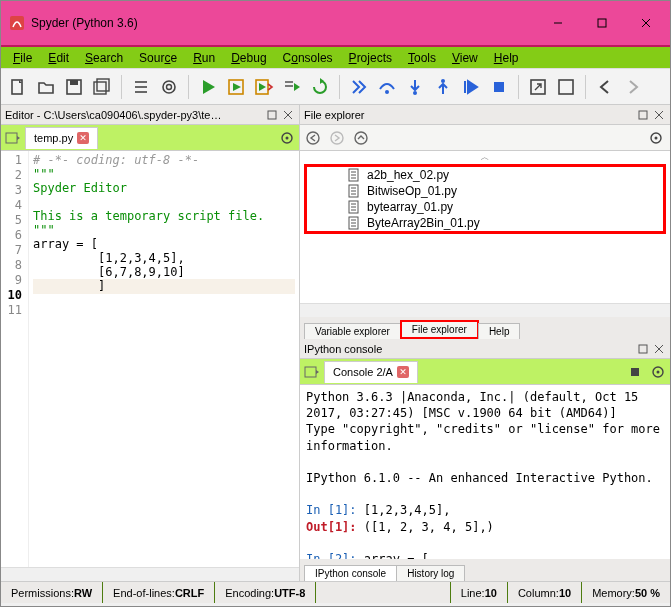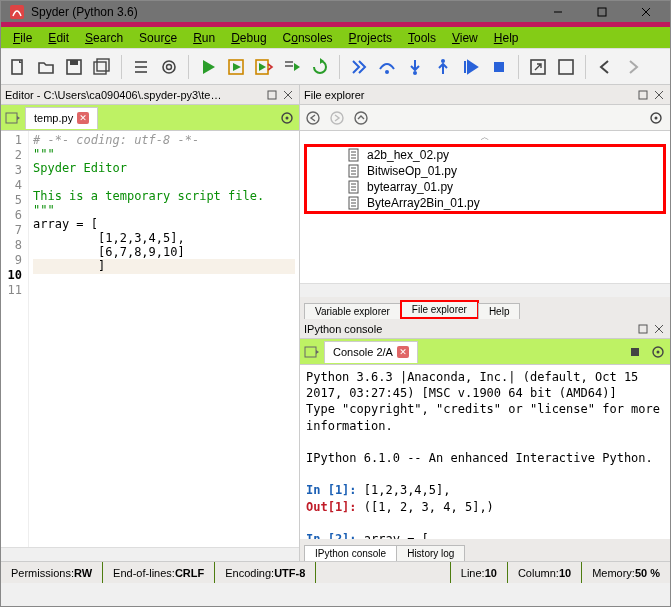--- a/index.html
+++ b/index.html
@@ -1,17 +1,17 @@
 <!DOCTYPE html>
 <html><head>
 <meta charset="utf-8">
 <style>
   * { box-sizing: border-box; margin: 0; padding: 0; }
   body { font-family: "Segoe UI", Tahoma, sans-serif; font-size: 12px; background: #f0f0f0; width: 671px; height: 607px; overflow: hidden; border: 1px solid #888; }
-  .titlebar { height: 26px; background: #737373; display: flex; align-items: center; padding: 0 2px 0 8px; border-bottom: 5px solid #be185d; }
+  .titlebar { height: 46px; background: #ec4899; display: flex; align-items: center; padding: 0 2px 0 8px; border-bottom: 2px solid #be185d; }
   .titlebar .spyder-logo { width: 16px; height: 16px; margin-right: 6px; }
   .titlebar .title { flex: 1; font-size: 12px; }
   .titlebar .winbtn { width: 44px; height: 28px; display: flex; align-items: center; justify-content: center; }
   .menubar { height: 22px; background: #84cc16; display: flex; align-items: center; padding: 0 4px; border-bottom: 1px solid #ddd; }
   .menubar .menuitem { padding: 2px 8px; cursor: default; }
   .menubar .menuitem u { text-decoration: underline; }
   .toolbar { height: 36px; background: #f3f3f3; display: flex; align-items: center; padding: 0 4px; border-bottom: 1px solid #ccc; gap: 2px; overflow: hidden; }
   .toolbar .sep { width: 1px; height: 24px; background: #ccc; margin: 0 4px; }
   .tbicon { width: 26px; height: 26px; display: flex; align-items: center; justify-content: center; }
   .mainarea { display: flex; height: 476px; }
@@ -35,21 +35,21 @@
   .c-green { color: #0a8f08; }
   .fileexp-body { flex: 1; background: #fff; position: relative; }
   .navrow { height: 26px; background: #f5f5f3; border-bottom: 1px solid #ccc; display: flex; align-items: center; padding: 2px 6px; gap: 10px; }
   .fe-header { padding: 3px 26px; font-size: 11px; border-bottom: 1px solid #e8e8e8; }
   .fe-list { border: 3px solid red; margin: 0 4px 2px 4px; }
   .fe-item { display: flex; align-items: center; gap: 6px; padding: 1px 0 1px 40px; font-size: 12px; }
   .tabsrow { height: 22px; background: #eceae8; display: flex; align-items: flex-end; padding: 0 4px; font-size: 10px; gap: 0; }
   .tabsrow .tab { border: 1px solid #bbb; border-bottom: none; padding: 2px 10px; background: #f5f5f3; margin-right: -1px; }
   .tabsrow .tab.hl { border: 2px solid red; }
   .ipython-body { flex: 1; background: #fff; font-family: "Consolas", monospace; font-size: 12px; padding: 4px 6px; overflow: hidden; white-space: pre-wrap; line-height: 1.35; }
-  .ip-in-prompt { color: #1a5fb4; font-weight: bold; }
+  .ip-in-prompt { color: #1a5fb4; font-weight: normal; }
   .ip-out-prompt { color: #c01c28; font-weight: bold; }
   .statusbar { height: 22px; background: #eceae8; border-top: 1px solid #ccc; display: flex; align-items: center; font-size: 11px; }
   .statusbar .cell { padding: 0 10px; border-right: 1px solid #4d7c0f; height: 100%; display: flex; align-items: center; }
   .statusbar .cell:last-child { border-right: none; }
   .hscroll { height: 14px; background: #f0f0f0; border-top: 1px solid #ddd; }
   svg { display: block; }
 </style>
 </head>
 <body>
 

